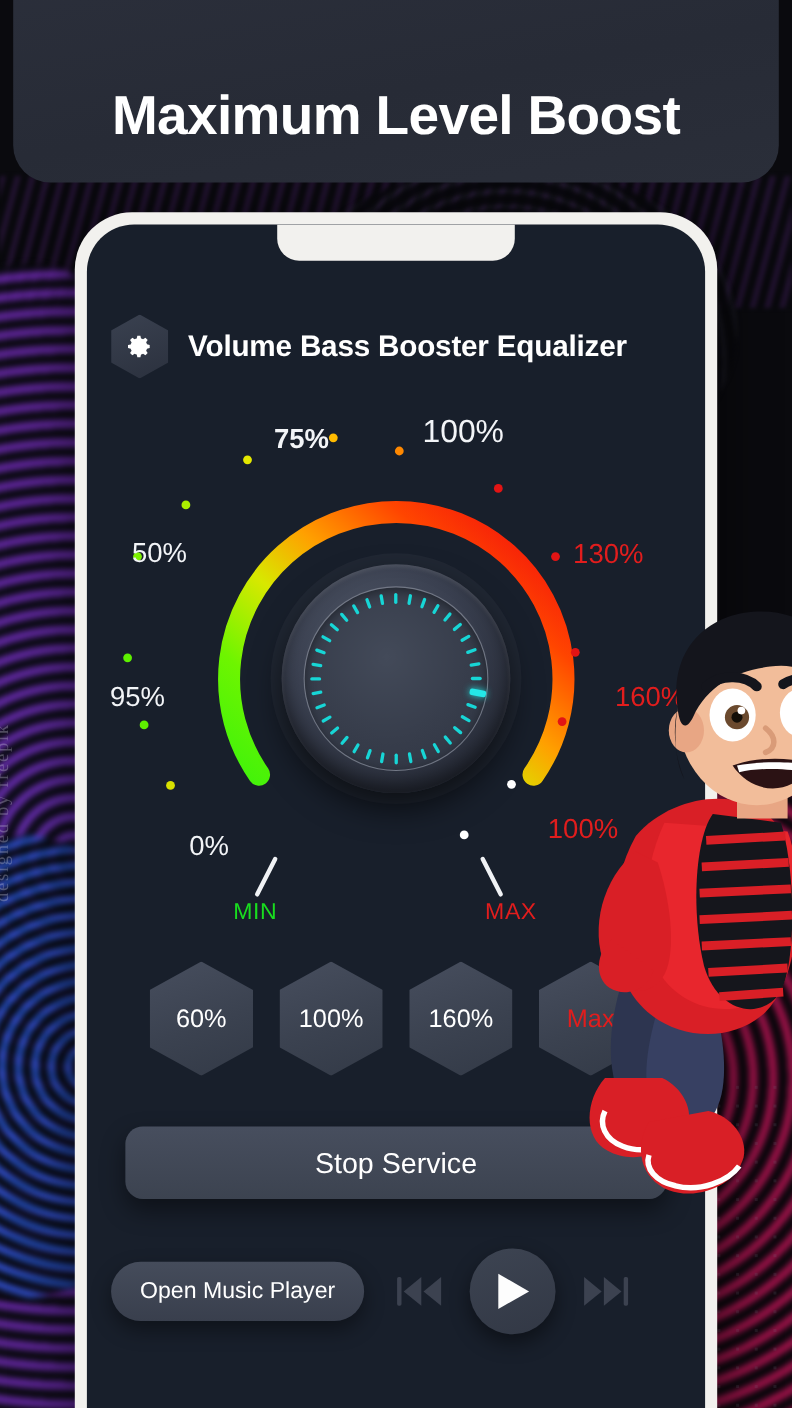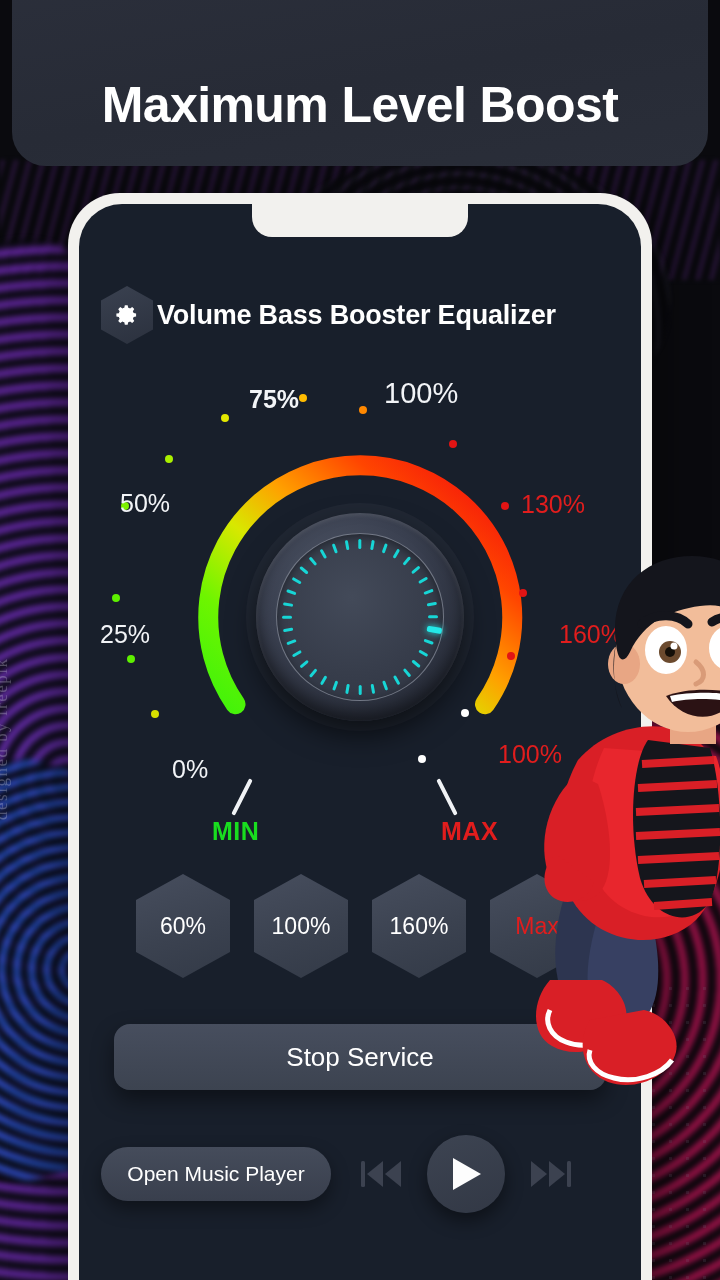--- a/index.html
+++ b/index.html
@@ -117,21 +117,21 @@
     width:27px; height:14px; border:2px solid #fff; border-radius:4px; position:relative;
   }
   .batt::after{
     content:""; position:absolute; right:-4px; top:4px; width:2px; height:6px;
     background:#fff; border-radius:0 2px 2px 0;
   }
 
   
   .titlebar{
     position:absolute; top:82px; left:22px; right:22px; height:58px;
-    display:flex; align-items:center; gap:4px; z-index:3;
+    display:flex; align-items:center; gap:18px; z-index:3;
   }
   .hexbtn{
     width:52px; height:58px; display:flex; align-items:center; justify-content:center;
     background:linear-gradient(160deg,#3a4150,#2b313e);
     clip-path:polygon(50% 0%,100% 25%,100% 75%,50% 100%,0% 75%,0% 25%);
     flex:0 0 auto;
   }
   .gear{ width:26px; height:26px; }
   .app-title{ color:#fff; font-size:27px; font-weight:bold; letter-spacing:-.2px; }
 
@@ -166,21 +166,21 @@
     transform-origin:50% 0;
   }
   .tick.active{ width:5.5px; height:15px; background:#24e8e8; box-shadow:0 0 7px #1fdede; }
 
   .label{ position:absolute; font-size:25px; font-weight:normal; white-space:nowrap; }
   .label.w{ color:#f2f4f7; }
   .label.r{ color:#e11d1d; }
   .label.big{ font-size:29px; }
   .dot{ position:absolute; width:8px; height:8px; border-radius:50%; }
 
-  .minmax{ position:absolute; font-size:25px; font-weight:bold; letter-spacing:.5px; }
+  .minmax{ position:absolute; font-size:21px; font-weight:normal; letter-spacing:.5px; }
   .minmax.min{ color:#19dd1f; }
   .minmax.max{ color:#e11d1d; }
   .slash{
     position:absolute; width:4px; height:40px; background:#f0f2f5; border-radius:3px;
   }
 
   
   .presets{
     position:absolute; top:670px; left:0; width:562px; height:110px;
     display:flex; justify-content:center; gap:24px; z-index:2;
@@ -338,21 +338,21 @@
         <div class="dot" style="left:220px; top:32px;  background:#ffbb00;"></div>
         <div class="dot" style="left:280px; top:44px;  background:#ff8800;"></div>
         <div class="dot" style="left:370px; top:78px;  background:#e21414;"></div>
         <div class="dot" style="left:422px; top:140px; background:#e21414;"></div>
         <div class="dot" style="left:440px; top:227px; background:#e21414;"></div>
         <div class="dot" style="left:428px; top:290px; background:#e21414;"></div>
         <div class="dot" style="left:382px; top:347px; background:#ffffff;"></div>
         <div class="dot" style="left:339px; top:393px; background:#ffffff;"></div>
 
         <div class="label w" style="left:93px;  top:393px;">0%</div>
-        <div class="label w" style="left:21px;  top:258px;">25%</div>
+        <div class="label w" style="left:21px;  top:258px;">95%</div>
         <div class="label w" style="left:41px;  top:127px;">50%</div>
         <div class="label w" style="left:170px; top:23px;font-weight:bold;">75%</div>
         <div class="label w big" style="left:305px; top:15px;">100%</div>
         <div class="label r" style="left:442px; top:128px;">130%</div>
         <div class="label r" style="left:480px; top:258px;">160%</div>
         <div class="label r" style="left:419px; top:378px;">100%</div>
 
         <div class="slash" style="left:161px; top:415px; transform:rotate(27deg);"></div>
         <div class="slash" style="left:366px; top:415px; transform:rotate(-27deg);"></div>
         <div class="minmax min" style="left:133px; top:455px;">MIN</div>

